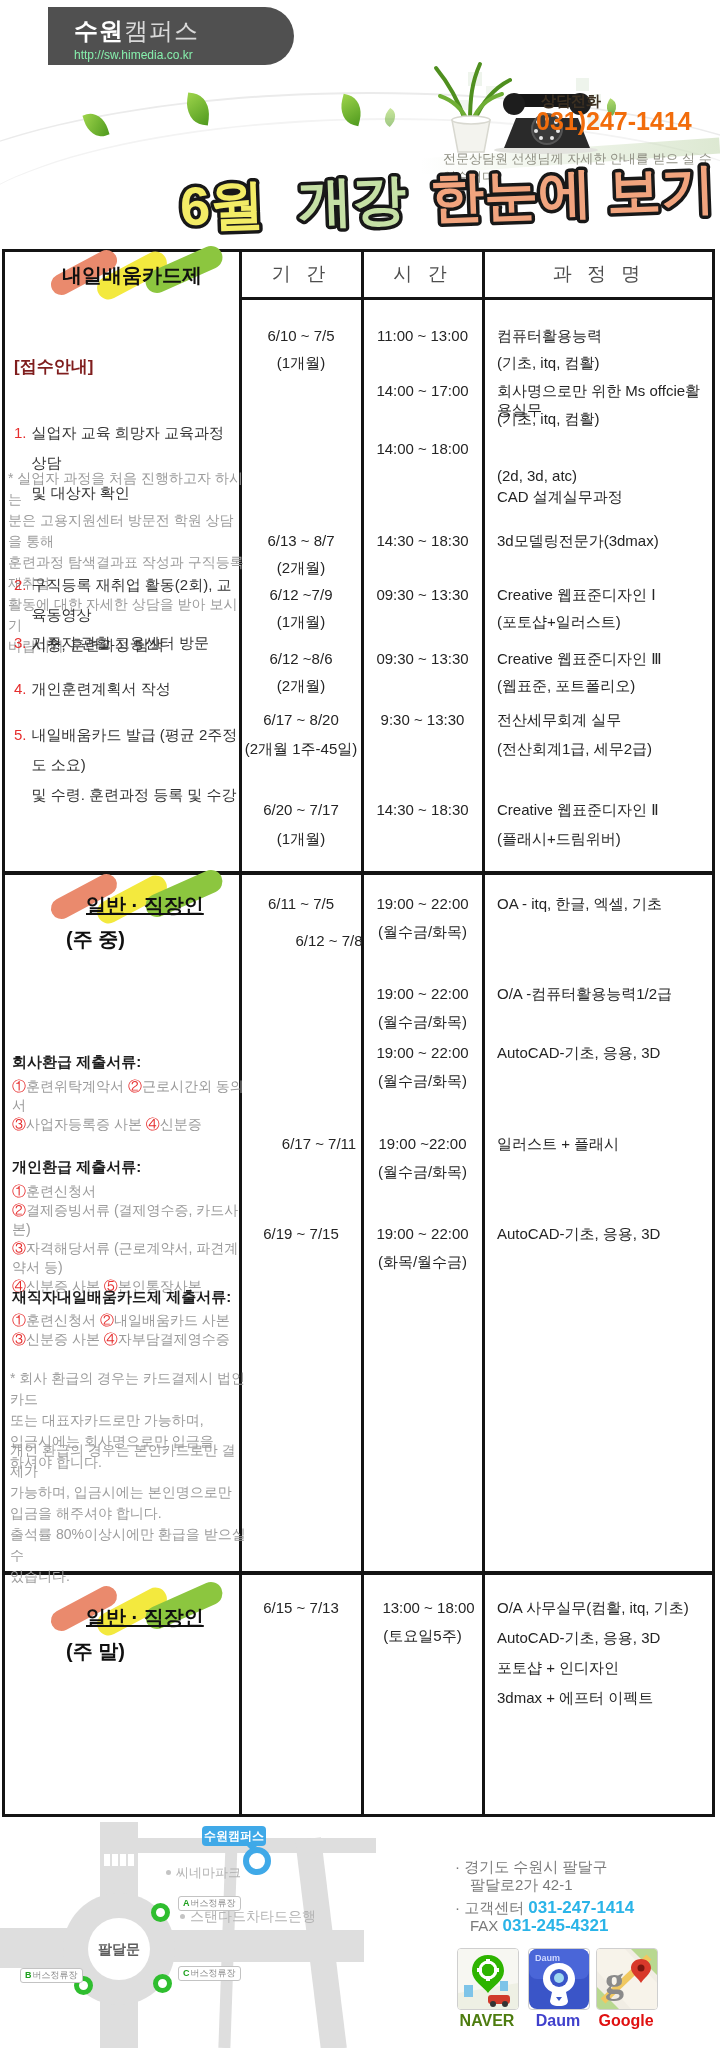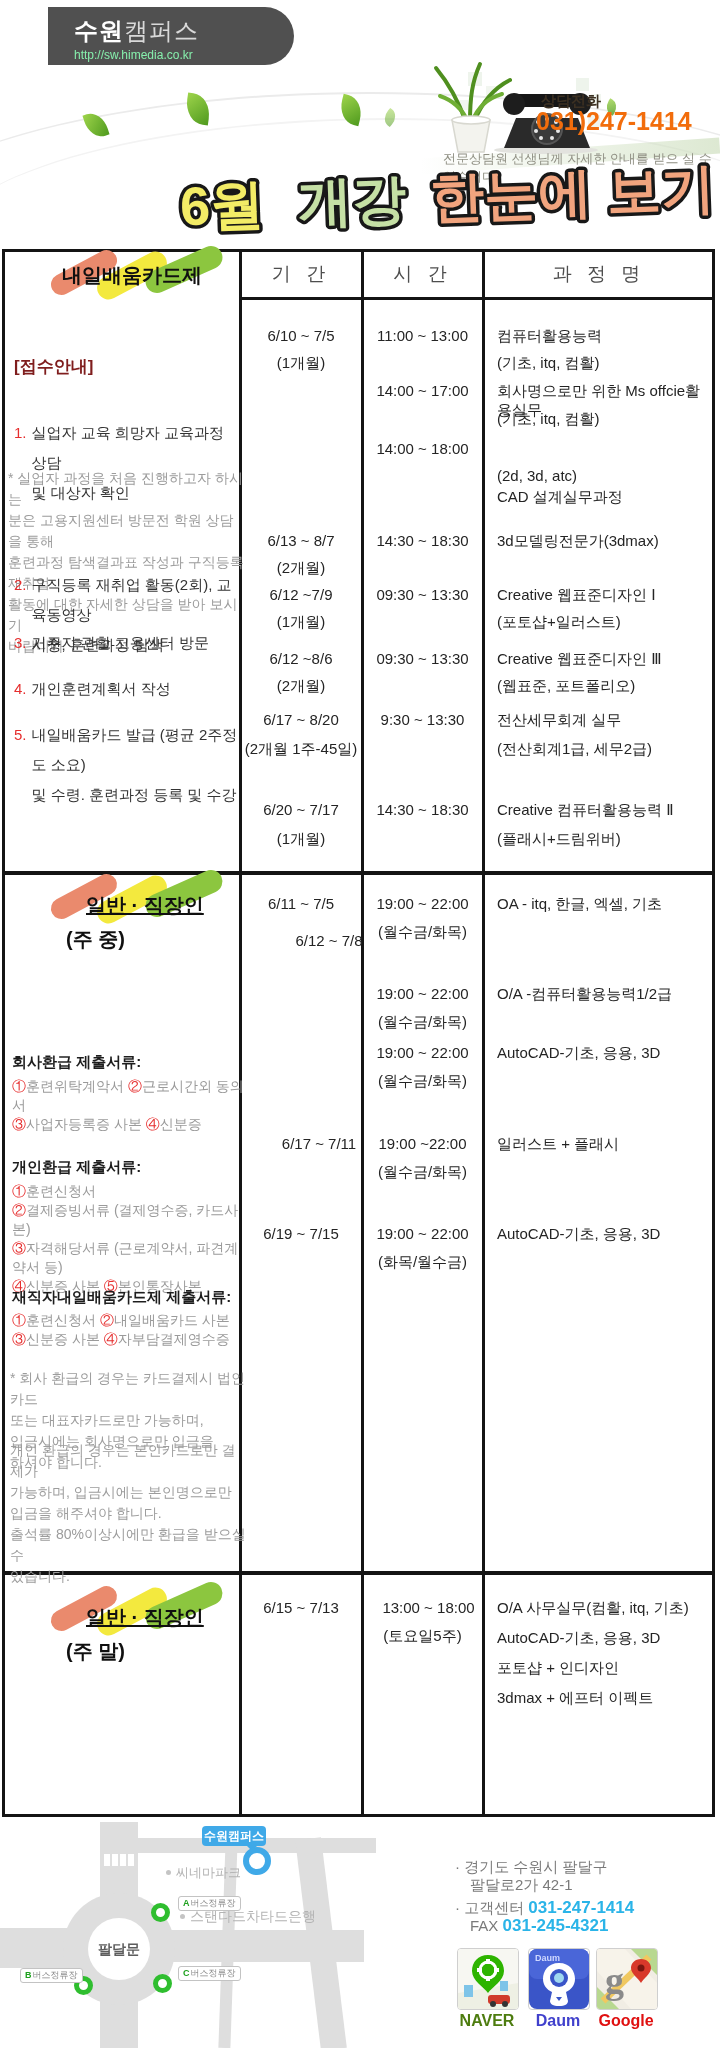--- a/index.html
+++ b/index.html
@@ -251,21 +251,21 @@
   <div class="cellc" style="top:410px;">(기초, itq, 컴활)</div>
   <div class="cellc" style="top:440px;margin-top:48px;">CAD 설계실무과정</div>
   <div class="cellc" style="top:467px;">(2d, 3d, atc)</div>
   <div class="cellc" style="top:532px;">3d모델링전문가(3dmax)</div>
   <div class="cellc" style="top:586px;">Creative 웹표준디자인  Ⅰ</div>
   <div class="cellc" style="top:613px;">(포토샵+일러스트)</div>
   <div class="cellc" style="top:650px;">Creative 웹표준디자인  Ⅲ</div>
   <div class="cellc" style="top:677px;">(웹표준, 포트폴리오)</div>
   <div class="cellc" style="top:711px;">전산세무회계 실무</div>
   <div class="cellc" style="top:740px;">(전산회계1급, 세무2급)</div>
-  <div class="cellc" style="top:801px;">Creative 컴퓨터활용능력  Ⅱ</div>
+  <div class="cellc" style="top:801px;">Creative 웹표준디자인  Ⅱ</div>
   <div class="cellc" style="top:830px;">(플래시+드림위버)</div>
 
   <div class="cellp" style="top:895px;">6/11 ~ 7/5</div>
   <div class="cellp" style="top:932px;margin-left:28px;">6/12 ~ 7/8</div>
   <div class="cellp" style="top:1135px;margin-left:18px;">6/17 ~ 7/11</div>
   <div class="cellp" style="top:1225px;">6/19 ~ 7/15</div>
 
   <div class="cellt" style="top:895px;">19:00 ~ 22:00</div>
   <div class="cellt" style="top:923px;">(월수금/화목)</div>
   <div class="cellt" style="top:985px;">19:00 ~ 22:00</div>

